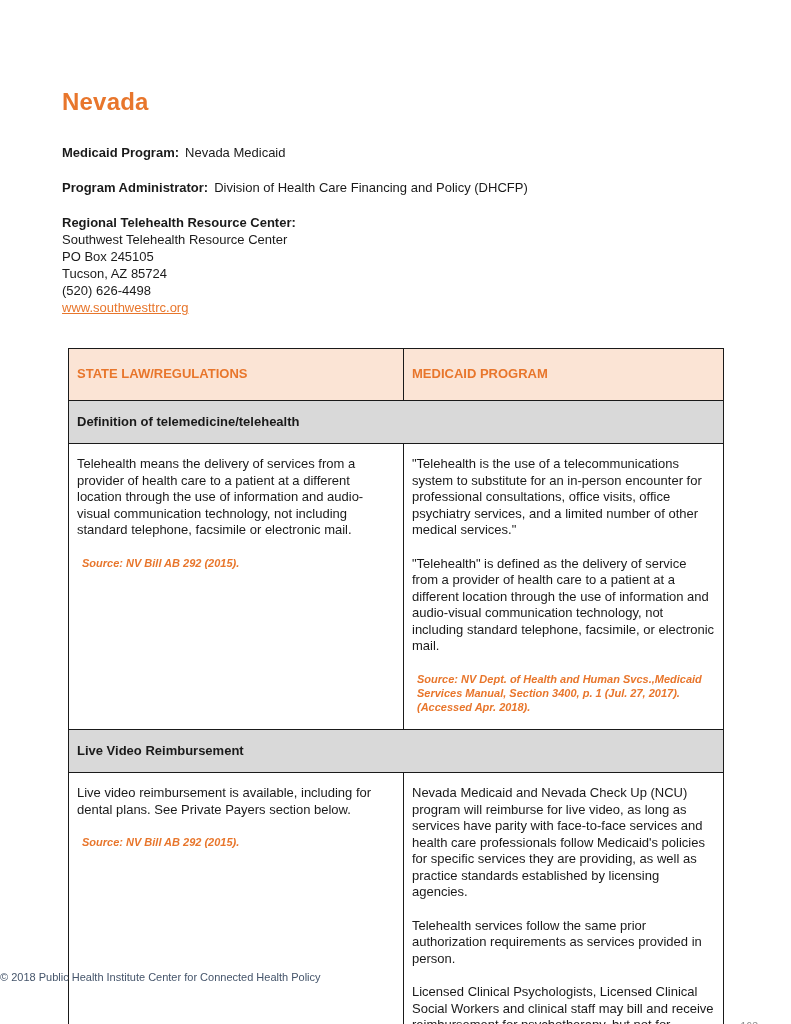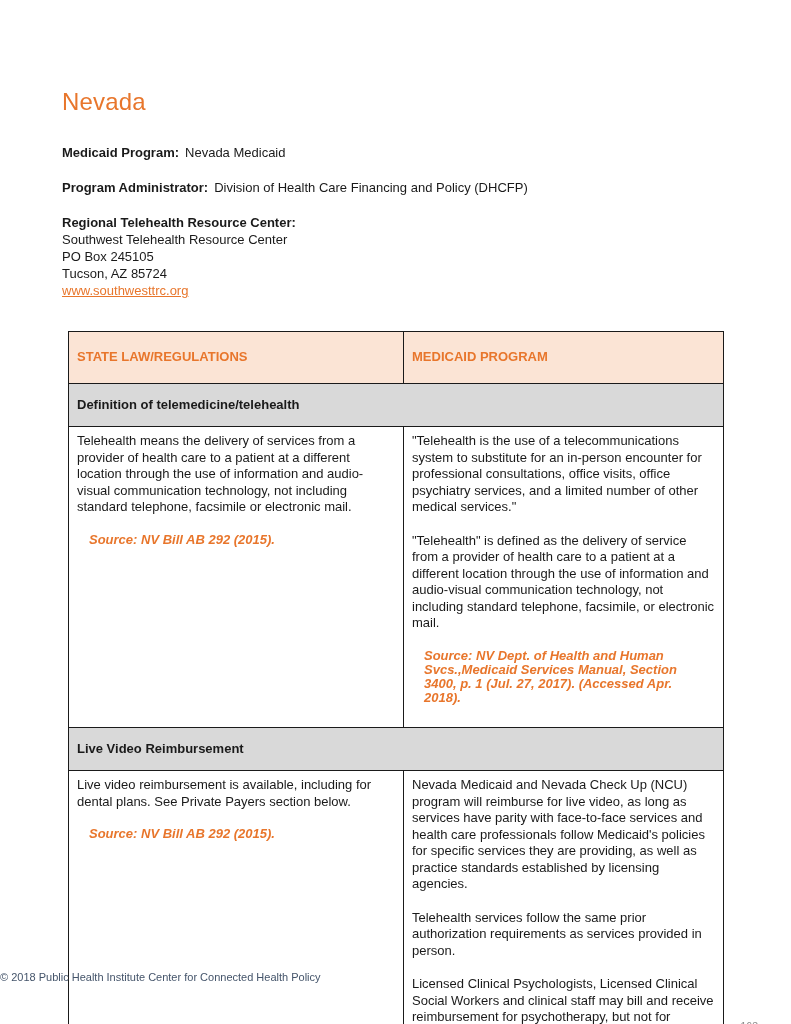--- a/index.html
+++ b/index.html
@@ -23,21 +23,21 @@
   }
   .page {
     position: absolute;
     top: 0; left: 0;
     width: 791px; height: 1024px;
     padding: 88px 68px 0 62px;
   }
   h1.title {
     margin: 0 0 28px 0;
     font-size: 24px;
-    font-weight: normal;
+    font-weight: bold;
     color: var(--accent);
     letter-spacing: 0.2px;
   }
   .info-block { font-size: 13px; line-height: 17px; }
   .info-line { margin: 0 0 18px 0; }
   .b { font-weight: bold; }
   .label-gap { margin-right: 6px; }
   .addr-line { margin: 0; }
   .link {
     color: var(--accent);
@@ -66,25 +66,25 @@
     color: var(--accent);
     font-weight: bold;
     font-size: 13px;
     padding: 17px 8px;
   }
   tr.section-row td {
     background: var(--section_bg);
     font-weight: bold;
     padding: 13px 8px;
   }
-  tr.content-row td { padding: 6px 8px 10px 8px; background: #ffffff; }
+  tr.content-row td { padding: 12px 8px 10px 8px; background: #ffffff; }
   .paras p { margin: 0 0 17px 0; }
   .source {
-    margin: 12px;
-    font-size: 13px;
+    margin: 5px;
+    font-size: 11px;
     line-height: 14px;
     font-weight: bold;
     font-style: italic;
     color: var(--accent);
   }
   .footer {
     position: absolute;
     top: 971px;
     left: 0;
     width: 791px;
@@ -112,20 +112,21 @@
       <span class="b label-gap">Medicaid Program:</span><span>Nevada Medicaid</span>
     </p>
     <p class="info-line">
       <span class="b label-gap">Program Administrator:</span><span>Division of Health Care Financing and Policy (DHCFP)</span>
     </p>
     <p class="addr-line b">Regional Telehealth Resource Center:</p>
     <div>
         <p class="addr-line">Southwest Telehealth Resource Center</p>
         <p class="addr-line">PO Box 245105</p>
         <p class="addr-line">Tucson, AZ 85724</p>
+        <p class="addr-line">(520) 626-4498</p>
       </div>
     <a class="link">www.southwesttrc.org</a>
   </div>
 
   <table class="policy-table">
     <colgroup>
         <col class="col-left">
         <col class="col-right">
       </colgroup>
     <tbody>

